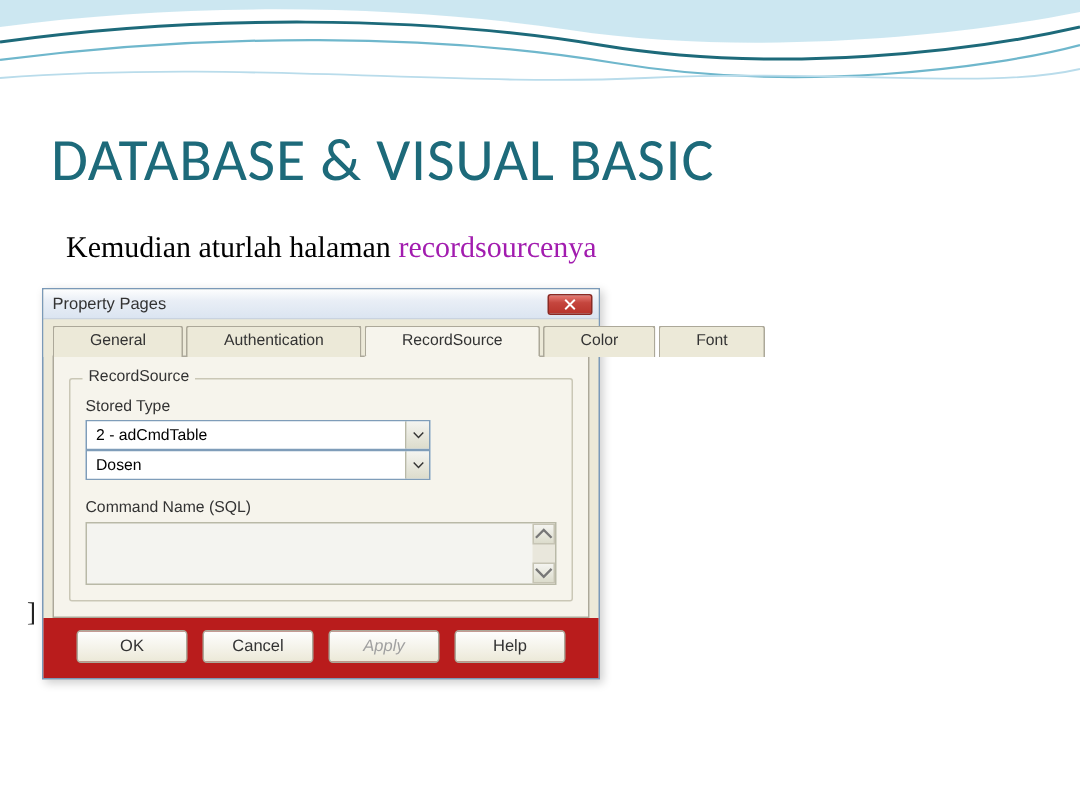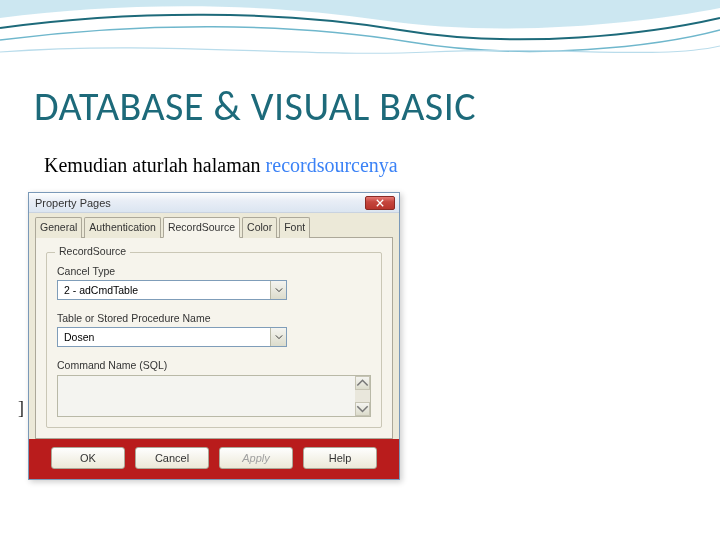--- a/index.html
+++ b/index.html
@@ -29,21 +29,21 @@
     letter-spacing: 0.5px;
   }
   .subtitle {
     position: absolute;
     top: 154px;
     left: 44px;
     font-size: 20px;
     color: #000;
     font-family: "Times New Roman", serif;
   }
-  .subtitle .accent { color: #3b82f6; }
+  .subtitle .accent { color: #a21caf; }
 
   
   .dialog {
     position: absolute;
     top: 192px;
     left: 28px;
     width: 372px;
     background: #ece9d8;
     border: 1px solid #7a99b8;
     box-shadow: 2px 2px 6px rgba(0,0,0,0.2);
@@ -69,21 +69,21 @@
   }
   .close-btn svg { width: 8px; height: 8px; }
   .tab-row {
     display: flex;
     gap: 2px;
     padding: 4px 6px 0 6px;
     background: #ece9d8;
     font-size: 10.5px;
   }
   .tab {
-    padding: 3px 4px 4px;
+    padding: 3px 24px 4px;
     background: #ece9d8;
     border: 1px solid #aca899;
     border-bottom: none;
     border-radius: 2px 2px 0 0;
     color: #333;
     position: relative;
   }
   .tab.active {
     background: #f6f4ec;
     border-bottom: 1px solid #f6f4ec;
@@ -218,31 +218,30 @@
     <div class="tab">Authentication</div>
     <div class="tab active">RecordSource</div>
     <div class="tab">Color</div>
     <div class="tab">Font</div>
   </div>
 
   <div class="tab-body">
     <div class="group">
       <div class="group-legend">RecordSource</div>
 
-      <div class="field-label">Cancel Type</div>
+      <div class="field-label">Stored Type</div>
       <div class="combo">
         <div class="combo-value">2 - adCmdTable</div>
         <div class="combo-btn">
           <svg viewBox="0 0 10 6">
               <path d="M1 1 L5 5 L9 1" fill="none" stroke="#333" stroke-width="1.2"></path>
             </svg>
         </div>
       </div>
 
-      <div class="field-label" style="margin-top:12px">Table or Stored Procedure Name</div>
       <div class="combo">
         <div class="combo-value">Dosen</div>
         <div class="combo-btn">
           <svg viewBox="0 0 10 6">
               <path d="M1 1 L5 5 L9 1" fill="none" stroke="#333" stroke-width="1.2"></path>
             </svg>
         </div>
       </div>
 
       <div class="field-label" style="margin-top:12px">Command Name (SQL)</div>

